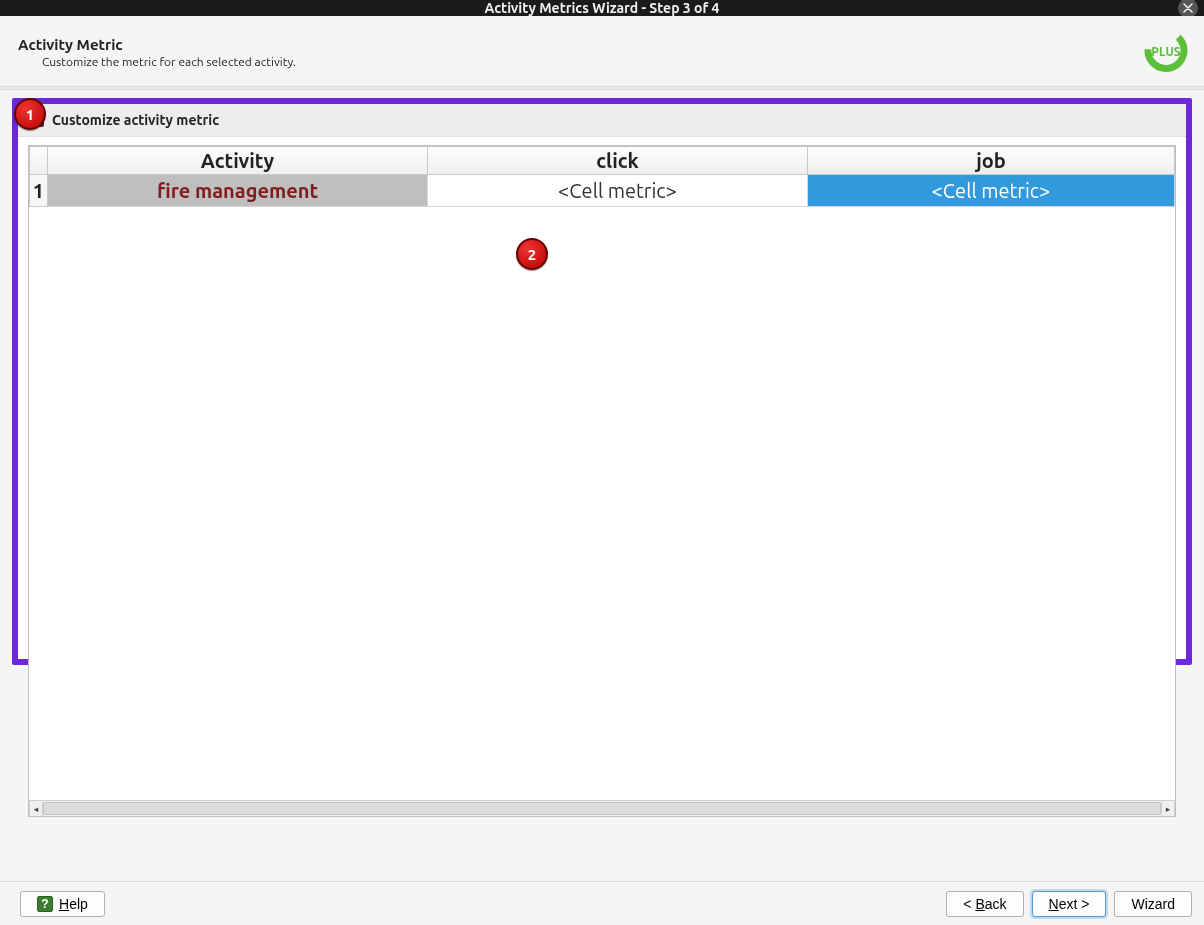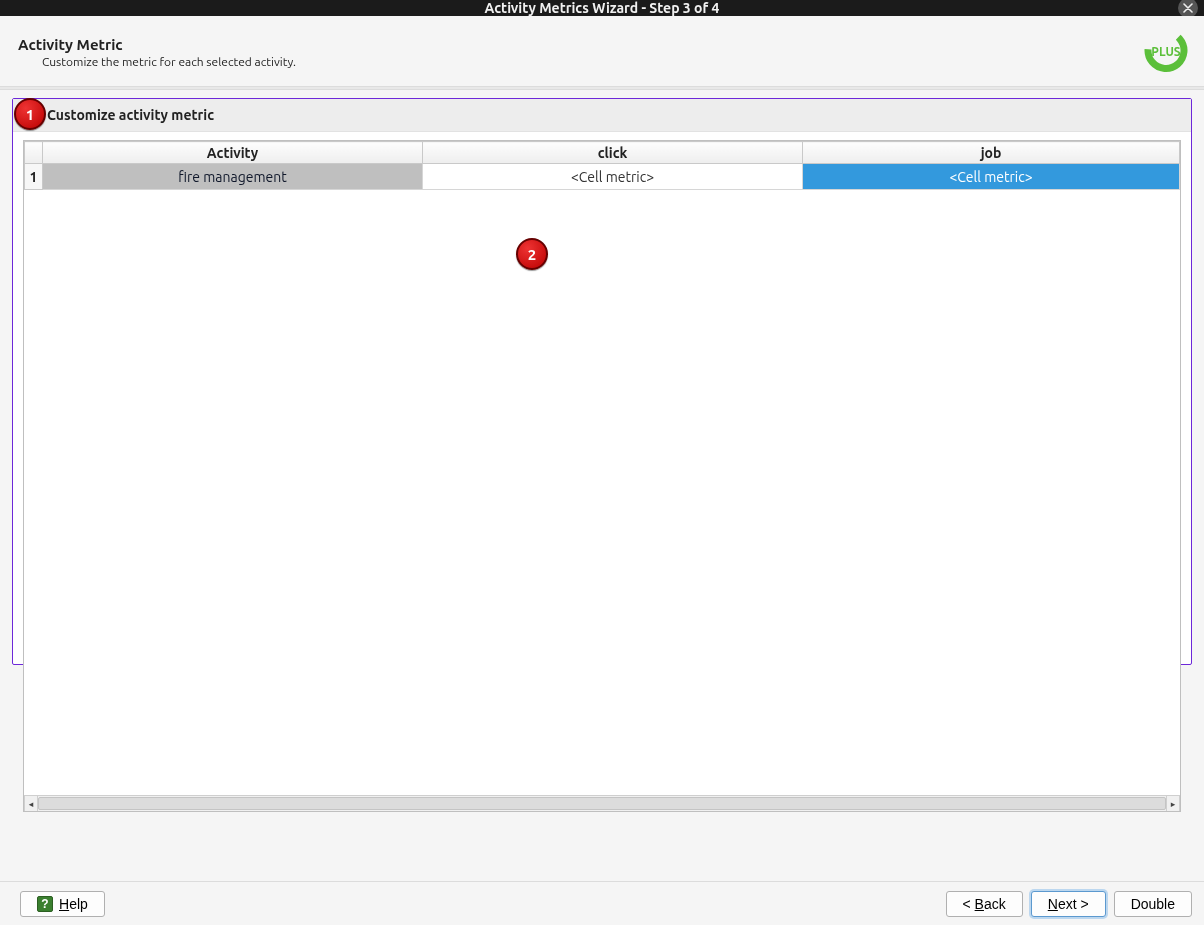--- a/index.html
+++ b/index.html
@@ -66,21 +66,21 @@
   .heading-sep {
     height: 4px;
     background: #e8e8e8;
     border-top: 1px solid #dcdcdc;
     border-bottom: 1px solid #dcdcdc;
   }
 
   .group-panel {
     margin: 8px 12px 8px 12px;
     background: #fff;
-    border: 1px solid #6d28d9;
+    border: 6px solid #6d28d9;
     border-radius: 2px;
     height: 567px;
     position: relative;
   }
   .group-header {
     display: flex; align-items: center;
     padding: 6px 8px;
     border-bottom: 1px solid #e2e2e2;
     background: #ededed;
   }
@@ -100,21 +100,21 @@
     background: #fff;
     position: relative;
     display: flex;
     flex-direction: column;
   }
   .table-scroll { flex: 1 1 auto; overflow: hidden; }
   table {
     border-collapse: collapse;
     width: 100%;
     table-layout: fixed;
-    font-size: 14px;
+    font-size: 20px;
   }
   thead th {
     background: linear-gradient(#fdfdfd, #eeeeee);
     border: 1px solid #c9c9c9;
     padding: 2px 6px;
     font-weight: 700;
     text-align: center;
     height: 22px;
   }
   thead th.corner { width: 18px; }
@@ -127,21 +127,22 @@
   tbody td.rowhdr {
     width: 18px;
     background: #f7f7f7;
     font-weight: 700;
     text-align: center;
     padding: 0 2px;
     border-color: #c9c9c9;
   }
   tbody td.act-cell {
     background: #bfbfbf;
-    color: #0f172a;
+    color: #7f1d1d;
+    font-weight: bold;
   }
   tbody td.sel-cell {
     background: #3399dd;
     color: #fff;
   }
   tbody td.plain-cell {
     background: #fff;
     color: #333;
   }
 
@@ -294,15 +295,15 @@
     <span><span class="ul">H</span>elp</span>
   </button>
   <div class="spacer"></div>
   <button class="btn">
     <span>&lt; <span class="ul">B</span>ack</span>
   </button>
   <button class="btn focused">
     <span><span class="ul">N</span>ext &gt;</span>
   </button>
   <button class="btn">
-    <span>Double</span>
+    <span>Wizard</span>
   </button>
 </div>
 
 </body></html>

